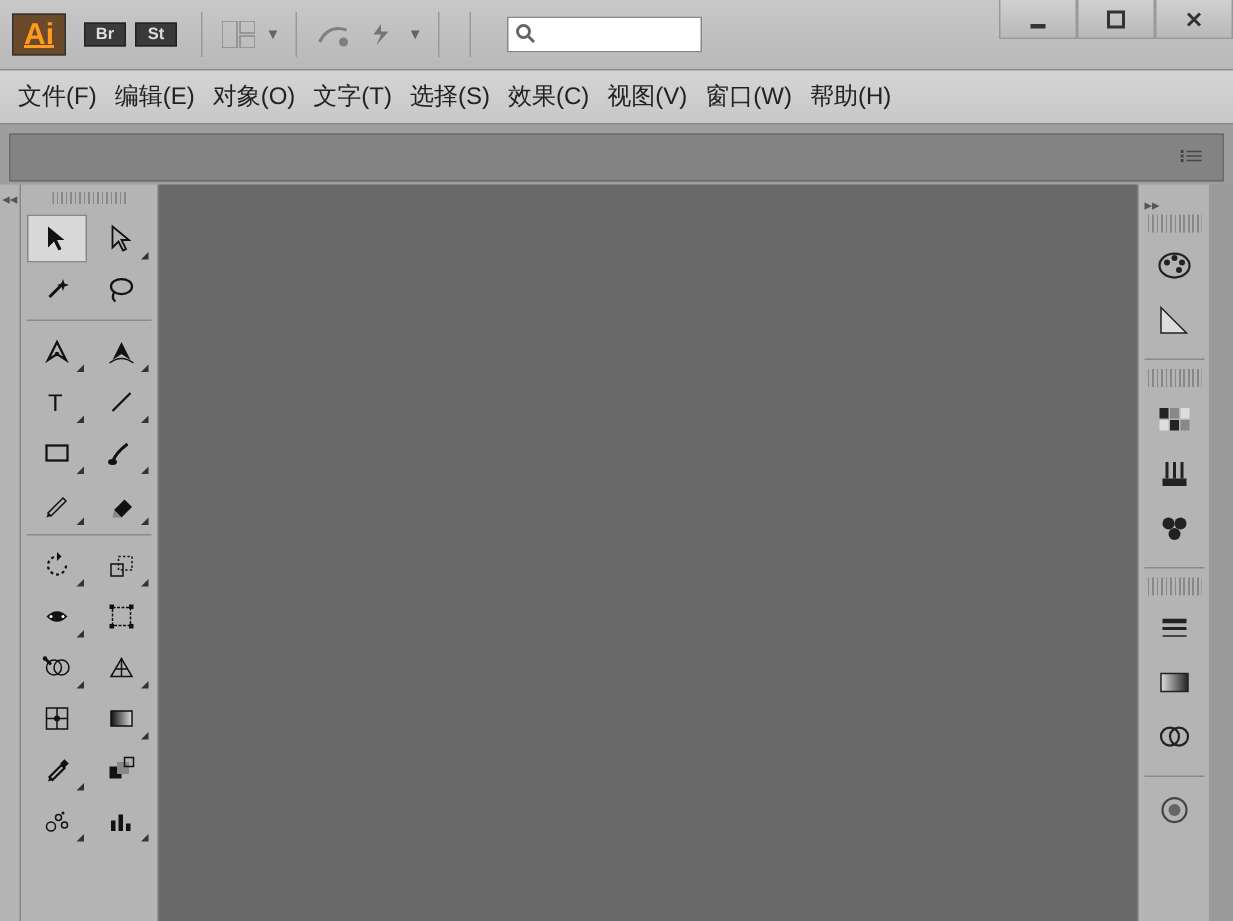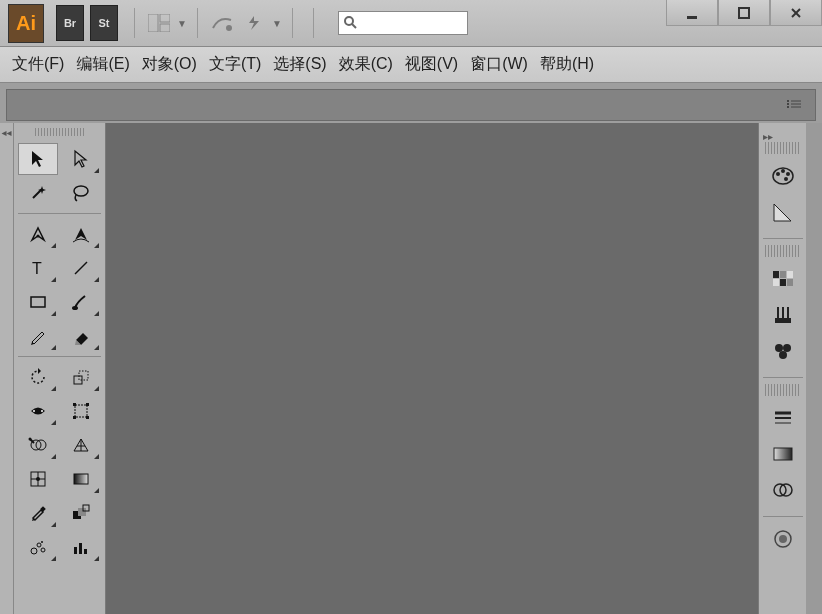--- a/index.html
+++ b/index.html
@@ -1,19 +1,19 @@
 <!DOCTYPE html>
 <html><head>
 <meta charset="utf-8">
 <style>
 *{margin:0;padding:0;box-sizing:border-box;font-family:"Microsoft YaHei",sans-serif;}
 body{width:822px;height:614px;background:#9e9e9e;overflow:hidden;position:relative;}
 .titlebar{height:47px;background:linear-gradient(#c8c8c8,#b8b8b8);border-bottom:1px solid #888;display:flex;align-items:center;padding-left:8px;}
-.ai-logo{width:36px;height:39px;background:#6a4a2a;border:1px solid #333;color:#ff9a1a;font-weight:bold;font-size:20px;display:flex;align-items:center;justify-content:center;margin-right:12px;}
-.mini-logo{width:28px;height:36px;background:#3a3a3a;color:#ddd;font-size:11px;font-weight:bold;display:flex;align-items:center;justify-content:center;margin-right:6px;border:1px solid #222;}
+.ai-logo{width:36px;height:28px;background:#6a4a2a;border:1px solid #333;color:#ff9a1a;font-weight:bold;font-size:20px;display:flex;align-items:center;justify-content:center;margin-right:12px;text-decoration:underline;}
+.mini-logo{width:28px;height:16px;background:#3a3a3a;color:#ddd;font-size:11px;font-weight:bold;display:flex;align-items:center;justify-content:center;margin-right:6px;border:1px solid #222;}
 .tb-sep{width:1px;height:30px;background:#999;margin:0 10px;}
 .tb-icon{width:28px;height:24px;display:flex;align-items:center;justify-content:center;margin-right:4px;opacity:0.6;}
 .workspace-dd{padding:4px 14px;font-size:15px;color:#333;margin-left:8px;cursor:pointer;}
 .search-box{width:130px;height:24px;background:#fff;border:1px solid #888;margin-left:14px;display:flex;align-items:center;padding-left:4px;}
 .win-controls{position:absolute;right:0;top:0;display:flex;}
 .win-btn{width:52px;height:26px;border:1px solid #999;border-top:none;background:linear-gradient(#d0d0d0,#b8b8b8);display:flex;align-items:center;justify-content:center;cursor:pointer;}
 .menubar{height:36px;background:linear-gradient(#d4d4d4,#c8c8c8);border-bottom:1px solid #888;display:flex;align-items:center;padding-left:12px;gap:12px;}
 .menu-item{font-size:16px;color:#222;cursor:pointer;}
 .control-strip{height:32px;background:#838383;margin:6px 6px 0 6px;border:1px solid #6a6a6a;position:relative;}
 .control-strip-handle{position:absolute;right:8px;top:8px;width:20px;height:12px;}

